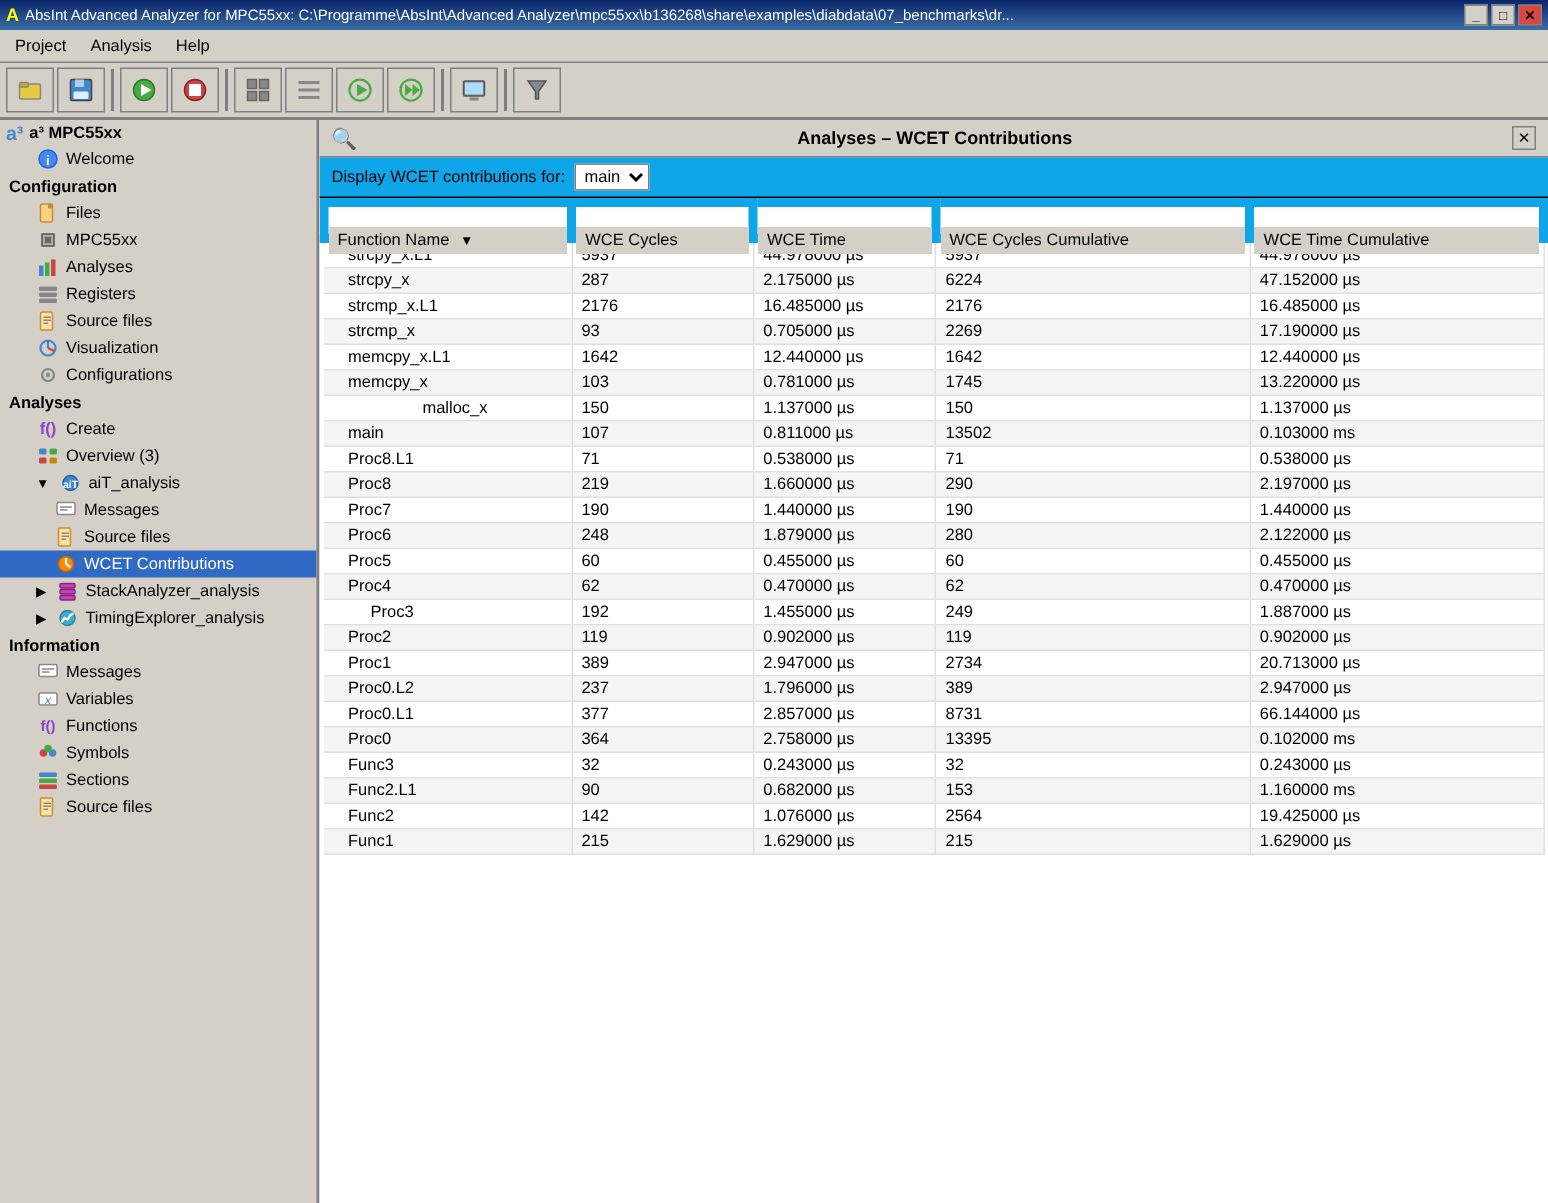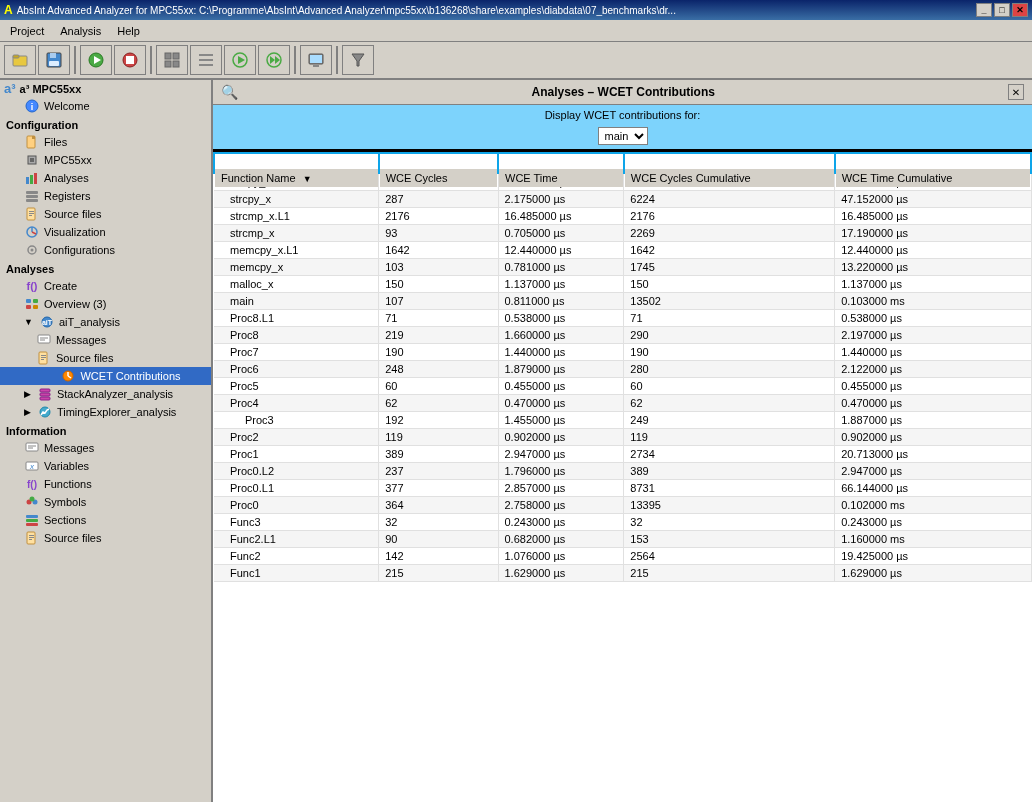--- a/index.html
+++ b/index.html
@@ -85,21 +85,21 @@
     }
 
     .tree-item {
       display: flex;
       align-items: center;
       padding: 1px 6px 1px 16px;
       cursor: pointer;
       font-size: 11px;
       gap: 4px;
     }
-    .tree-item.active { background: #316ac5; color: white; justify-content: center; }
+    .tree-item.active { background: #316ac5; color: white; }
 
     .tree-item-indent1 { padding-left: 24px; }
     .tree-item-indent2 { padding-left: 36px; }
 
     .icon-box {
       width: 16px; height: 16px;
       display: inline-flex; align-items: center; justify-content: center;
       font-size: 11px; flex-shrink: 0;
     }
 
@@ -128,27 +128,26 @@
     }
     .panel-close {
       width: 16px; height: 16px;
       background: #d4d0c8;
       border: 1px solid #808080;
       display: flex; align-items: center; justify-content: center;
       cursor: pointer; font-size: 10px;
     }
 
     .filter-bar {
-      background: #7dd3fc;
+      background: #0ea5e9;
       padding: 4px 8px;
       display: flex;
       align-items: center;
       gap: 6px;
-      border-bottom: 3px solid #000000;
-      flex-direction: column;
+      border-bottom: 1px solid #000000;
     }
     .filter-label { font-size: 11px; }
     .filter-select {
       font-size: 11px;
       padding: 1px 2px;
       background: white;
       border: 1px solid #808080;
     }
 
     
@@ -158,21 +157,21 @@
       overflow-x: auto;
       background: white;
     }
     table {
       border-collapse: collapse;
       width: 100%;
       font-size: 11px;
     }
     thead th {
       background: #d4d0c8;
-      border: 2px solid #0ea5e9;
+      border: 6px solid #0ea5e9;
       padding: 3px 6px;
       text-align: left;
       font-weight: normal;
       white-space: nowrap;
       cursor: pointer;
       position: sticky; top: 16px; z-index: 1; margin-top: 44px;
     }
     .th-sort { display: inline-block; margin-left: 4px; font-size: 9px; }
     tbody tr { background: white; }
     tbody tr:nth-child(even) { background: #f5f5f5; }
@@ -607,21 +606,21 @@
     <td>12.440000 µs</td>
   </tr>
             <tr>
     <td style="padding-left:16px;">memcpy_x</td>
     <td>103</td>
     <td>0.781000 µs</td>
     <td>1745</td>
     <td>13.220000 µs</td>
   </tr>
             <tr>
-    <td style="padding-left:16px;">malloc_x</td>
+    <td style="padding-left:16px;text-align:center;">malloc_x</td>
     <td>150</td>
     <td>1.137000 µs</td>
     <td>150</td>
     <td>1.137000 µs</td>
   </tr>
             <tr>
     <td style="padding-left:16px;">main</td>
     <td>107</td>
     <td>0.811000 µs</td>
     <td>13502</td>

